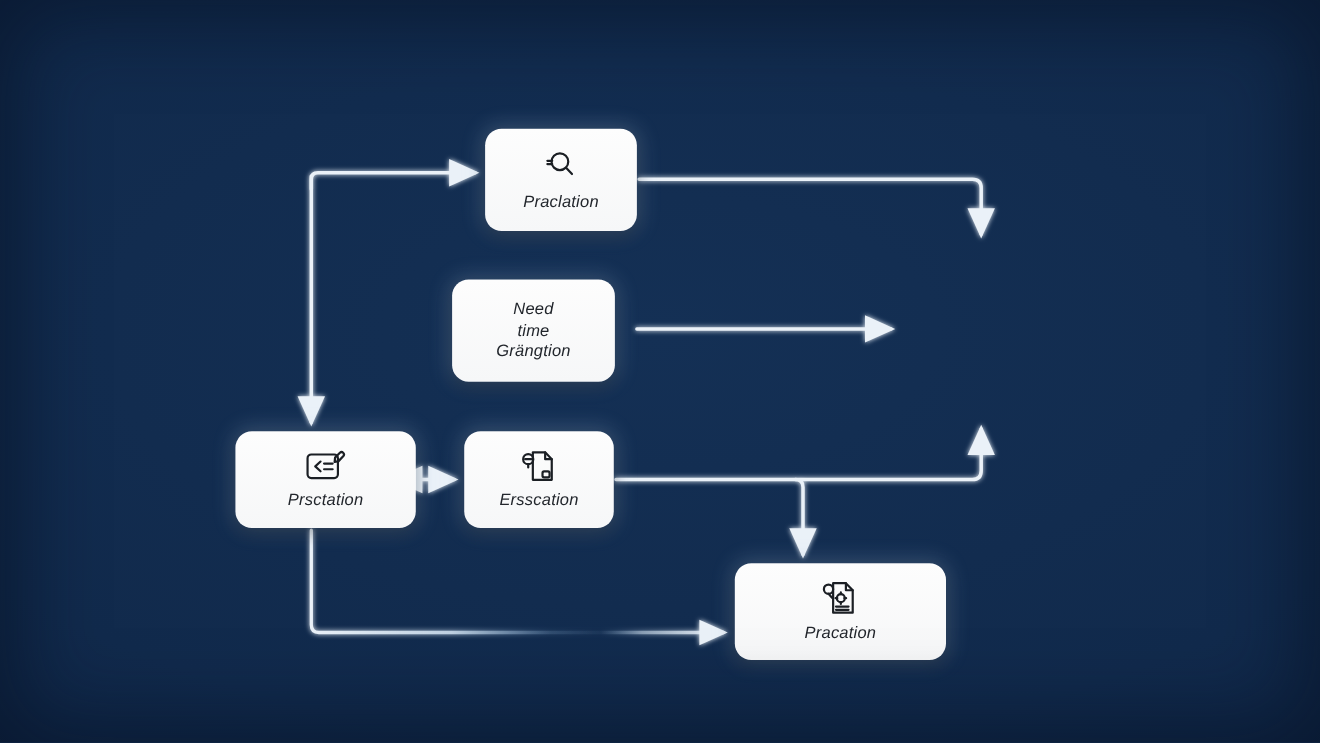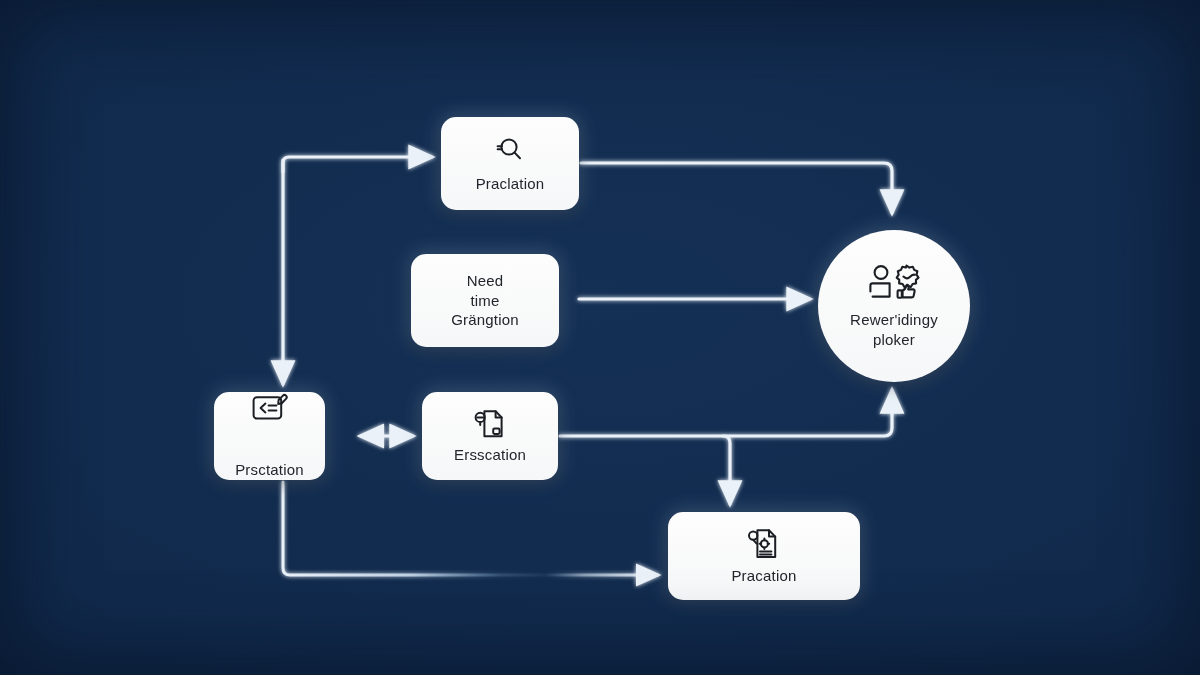--- a/index.html
+++ b/index.html
@@ -24,29 +24,29 @@
     background:linear-gradient(180deg,#fdfdfd 0%,#f6f7f8 100%);
     display:flex;flex-direction:column;align-items:center;justify-content:center;
     box-shadow:0 0 18px 3px rgba(188,214,240,.22), 0 5px 14px rgba(0,0,0,.33);
     color:#1b1f24;
   }
   .node.box{border-radius:15px;}
   .node.circle{border-radius:50%;}
   .node .ico{display:block;line-height:0;margin-bottom:5px;}
   .node .lbl{
     font-size:15px;letter-spacing:.2px;text-align:center;
-    line-height:1.32;color:#22262c;
+    line-height:1.32;color:#22262c;font-style:italic;
   }
   .node.circle .lbl{font-size:15px;}
 
   #n-praclation{left:441px;top:117px;width:138px;height:93px;}
   #n-praclation .lbl{margin-top:2px;}
   #n-needtime{left:411px;top:254px;width:148px;height:93px;}
   #n-needtime .lbl{font-size:15px;}
-  #n-prsctation{left:214px;top:392px;width:111px;height:88px;justify-content:space-between;}
+  #n-prsctation{left:214px;top:392px;width:164px;height:88px;}
   #n-ersscation{left:422px;top:392px;width:136px;height:88px;}
   #n-pracation{left:668px;top:512px;width:192px;height:88px;}
   #n-reworking{left:818px;top:230px;width:152px;height:152px;}
 </style>
 </head>
 <body>
 
 <div id="canvas">
 
   <svg class="edges" viewBox="0 0 1200 675" xmlns="http://www.w3.org/2000/svg">
@@ -110,34 +110,20 @@
     </span>
     <span class="lbl">Praclation</span>
   </div>
 
   <div class="node box" id="n-needtime">
     <span class="lbl">Need</span>
     <span class="lbl">time</span>
     <span class="lbl">Grängtion</span>
   </div>
 
-  <div class="node circle" id="n-reworking">
-    <span class="ico">
-      <svg width="56" height="42" viewBox="0 0 56 42" fill="none" stroke="#1b1f24" stroke-width="2.1" stroke-linecap="round" stroke-linejoin="round">
-        <circle cx="15" cy="9.5" r="6.4"></circle>
-        <path d="M4.4,28.5 L4.4,22.6 Q4.4,20.4 6.6,20.4 L23.6,20.4 L23.6,33.6 L6.6,33.6"></path>
-        <path d="M40.5,2.6 l2.9,2.0 3.4,-.9 1.4,3.2 3.2,1.4 -.9,3.4 2.0,2.9 -2.6,2.3 .2,3.5 -3.5,.6 -1.8,3.0 -3.2,-1.3 -3.2,1.3 -1.8,-3.0 -3.5,-.6 .2,-3.5 -2.6,-2.3 2.0,-2.9 -.9,-3.4 3.2,-1.4 1.4,-3.2 3.4,.9 Z"></path>
-        <path d="M37.4,13.6 q3.6,3.4 6.4,.4 t5.0,-2.2"></path>
-        <path d="M36.6,33.6 l0,-6.2 q2.6,-.4 3.6,-4.4 .9,-2.0 2.2,-.6 .8,1.0 -.2,4.0 l4.8,0 q2.0,.2 1.6,2.2 l-1.0,4.4 q-.3,1.4 -2.0,1.4 l-9.0,0 Z"></path>
-        <rect x="31.6" y="27.4" width="4.2" height="7.4" rx="1"></rect>
-      </svg>
-    </span>
-    <span class="lbl">Rewer'idingy</span>
-    <span class="lbl">ploker</span>
-  </div>
 
   <div class="node box" id="n-prsctation">
     <span class="ico">
       <svg width="40" height="32" viewBox="0 0 40 32" fill="none" stroke="#1b1f24" stroke-width="2" stroke-linecap="round" stroke-linejoin="round">
         <rect x="3.6" y="5.2" width="27.6" height="21.4" rx="3.4"></rect>
         <path d="M15.4,11.6 L10.6,16 L15.4,20.4"></path>
         <line x1="18.6" y1="13.4" x2="26.4" y2="13.4"></line>
         <line x1="18.6" y1="18.6" x2="26.4" y2="18.6"></line>
         <path d="M28.6,8.0 l4.4,-4.4 a2.2,2.2 0 0 1 3.2,3.0 l-4.4,4.6 -3.6,.8 Z"></path>
       </svg>

